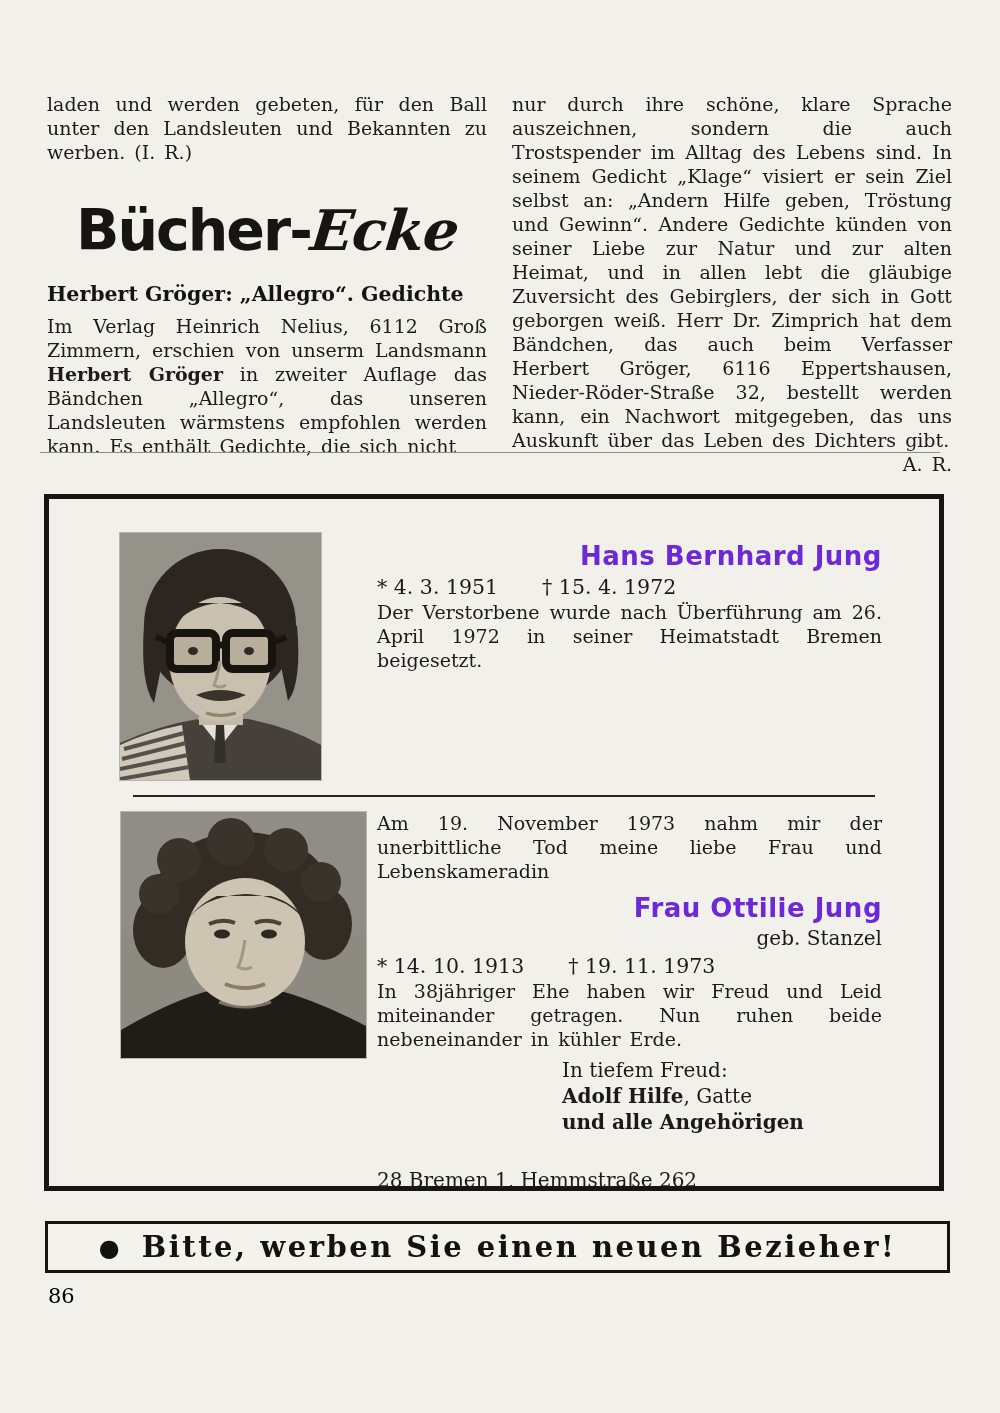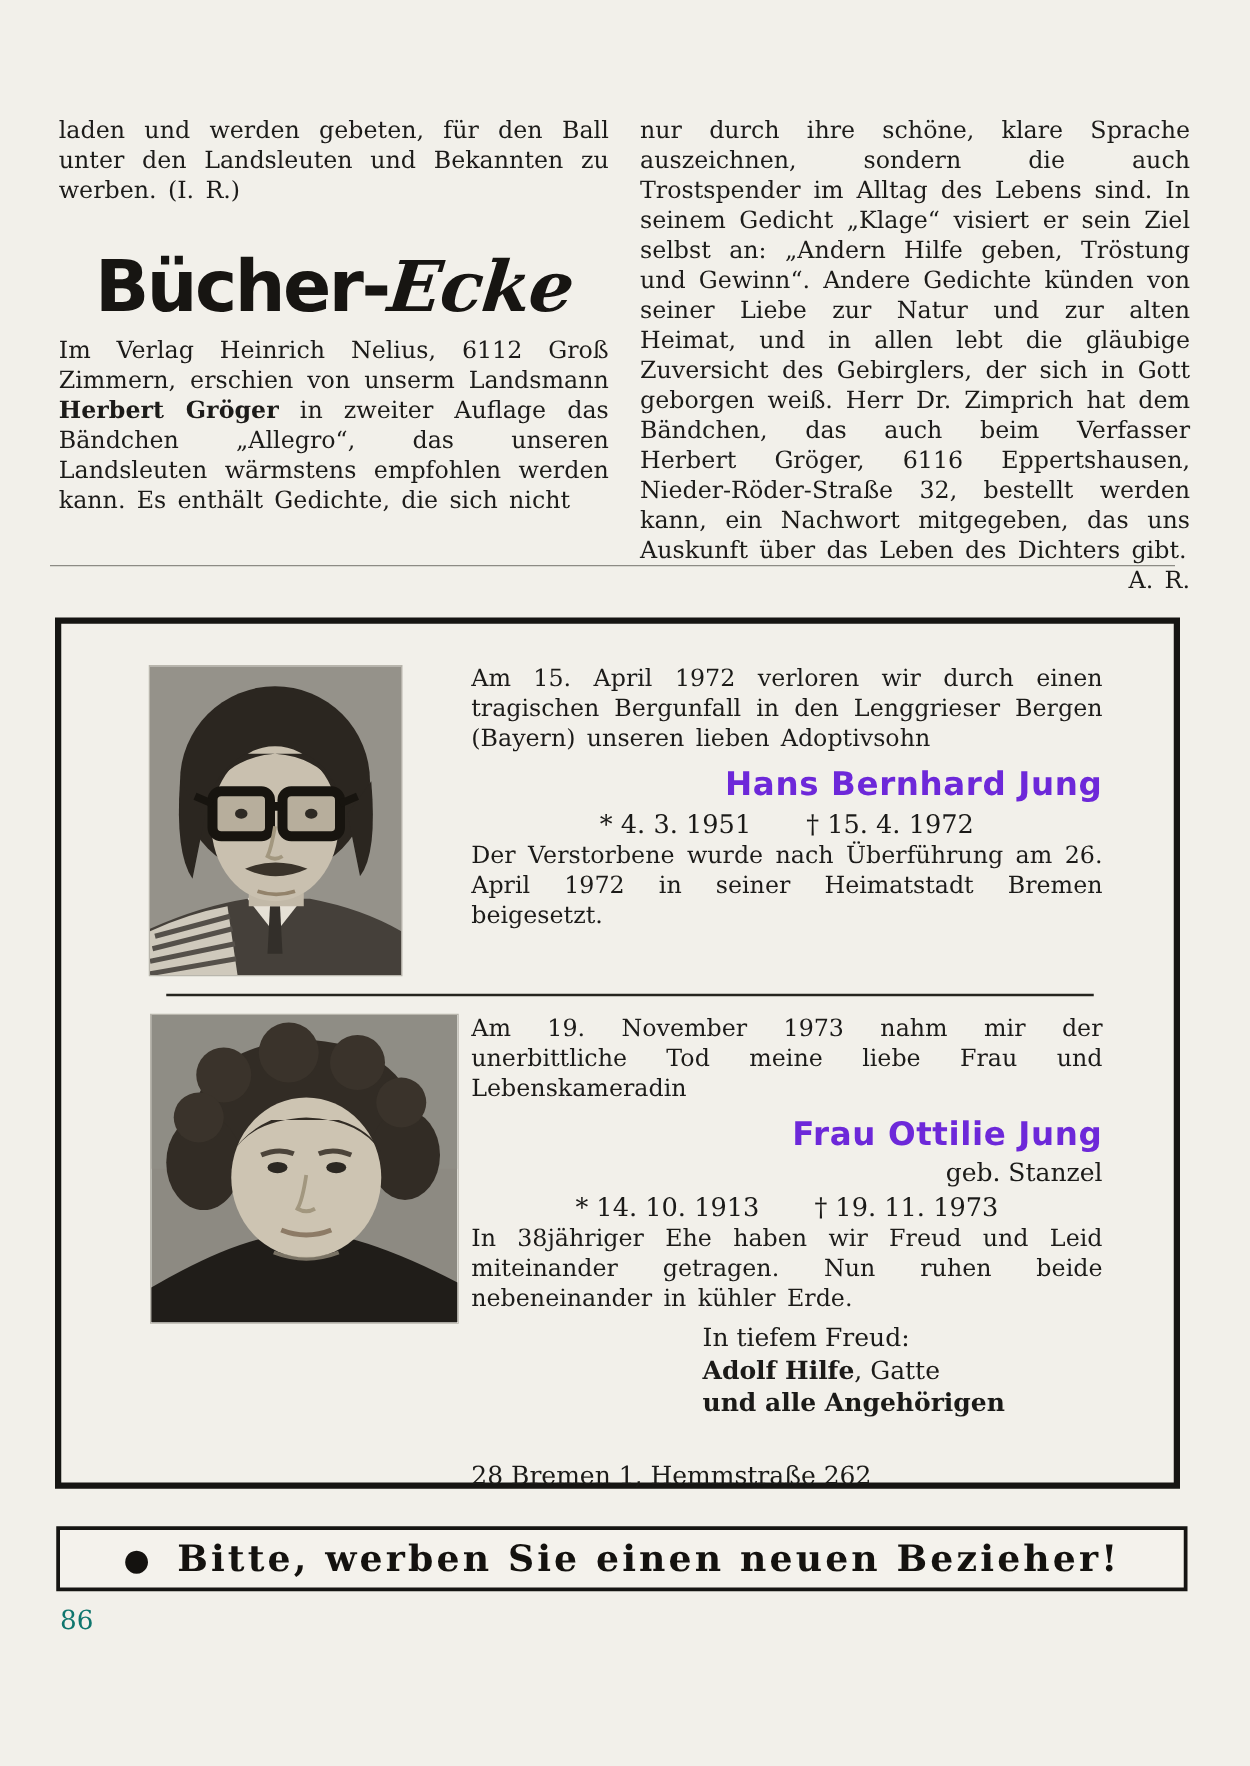--- a/index.html
+++ b/index.html
@@ -55,21 +55,21 @@
   .photo-2{left:72px;top:313px;width:245px;height:246px;}
   .obit-text{position:absolute;left:328px;width:505px;}
   .obit-text-1{top:32px;}
   .obit-text-2{top:312px;}
   .obit-name{
     font-family:"DejaVu Sans", sans-serif;font-weight:bold;
     font-size:26px;text-align:right;margin-top:9px;line-height:32px;
     color:#6d28d9;letter-spacing:0.5px;
   }
   .obit-dates{
-    text-align:center;font-size:20.5px;line-height:26px;margin-top:2px;
+    text-align:left;font-size:20.5px;line-height:26px;margin-top:2px;
   }
   .date-gap{display:inline-block;width:44px;}
   .obit-sub{text-align:right;font-size:20px;line-height:25px;margin-top:2px;}
   .obit-body{margin-top:5px;}
   .mourning{margin-top:6px;margin-left:185px;font-size:20px;line-height:26px;}
   .mourning .bold{font-weight:bold;}
   .address{margin-top:32px;font-size:20px;line-height:27px;}
   .obit-divider{
     position:absolute;left:84px;top:296px;width:742px;height:0;
     border-top:2px solid #26241f;
@@ -78,32 +78,33 @@
   .banner{
     position:absolute;left:45px;top:1221px;width:905px;height:52px;
     border:3px solid #161513;box-sizing:border-box;background:#f4f2ec;
     display:flex;align-items:center;justify-content:center;
     font-weight:bold;font-size:29px;letter-spacing:2.5px;color:#14120f;
     white-space:nowrap;
   }
   .banner .bullet{font-size:24px;margin-right:22px;letter-spacing:0;}
   
   .page-number{
-    position:absolute;left:48px;top:1284px;font-size:21px;color:#0f766e;
+    position:absolute;left:48px;top:1284px;font-size:21px;color:#000000;
   }
 </style>
 </head>
 <body>
 
 <div class="page">
 
   <section>
     <div class="col col-left">
       <p class="body just">laden und werden gebeten, für den Ball unter den Landsleuten und Bekannten zu werben. (I. R.)</p>
       <h1 class="headline"><span class="hl-bold">Bücher-</span><span class="hl-script">Ecke</span></h1>
+      <h2 class="review-title">Herbert Gröger: „Allegro“. Gedichte</h2>
       <p class="body just"><span>Im Verlag Heinrich Nelius, 6112 Groß Zimmern, erschien von unserm Landsmann </span><strong>Herbert Gröger</strong><span> in zweiter Auflage das Bändchen „Allegro“, das unseren Landsleuten wärmstens empfohlen werden kann. Es enthält Gedichte, die sich nicht</span></p>
     </div>
     <div class="col col-right">
       <p class="body just"><span>nur durch ihre schöne, klare Sprache auszeichnen, sondern die auch Trostspender im Alltag des Lebens sind. In seinem Gedicht „Klage“ visiert er sein Ziel selbst an: „Andern Hilfe geben, Tröstung und Gewinn“. Andere Gedichte künden von seiner Liebe zur Natur und zur alten Heimat, und in allen lebt die gläubige Zuversicht des Gebirglers, der sich in Gott geborgen weiß. Herr Dr. Zimprich hat dem Bändchen, das auch beim Verfasser Herbert Gröger, 6116 Eppertshausen, Nieder-Röder-Straße 32, bestellt werden kann, ein Nachwort mitgegeben, das uns Auskunft über das Leben des Dichters gibt.</span><span class="sig">A. R.</span></p>
     </div>
   </section>
 
   <hr class="hairline">
 
   <section class="obit-box">
@@ -139,21 +140,20 @@
 
         <path d="M100,128 Q97,146 94,152 Q100,156 106,152" stroke="#a2977f" stroke-width="3" fill="none"></path>
 
         <path d="M76,162 Q100,152 126,162 Q100,174 76,162 Z" fill="#3a332a"></path>
 
         <path d="M86,180 Q101,185 116,180" stroke="#93836b" stroke-width="3" fill="none"></path>
       </svg>
     </div>
 
     <div class="obit-text obit-text-1">
-      <p class="body just">Am 15. April 1972 verloren wir durch einen tragischen Bergunfall in den Lenggrieser Bergen (Bayern) unseren lieben Adoptivsohn</p>
       <div class="obit-name">Hans Bernhard Jung</div>
       <div class="obit-dates"><span>* 4. 3. 1951</span><span class="date-gap"></span><span>† 15. 4. 1972</span></div>
       <p class="body just obit-body">Der Verstorbene wurde nach Überführung am 26. April 1972 in seiner Heimatstadt Bremen beigesetzt.</p>
     </div>
 
     <div class="obit-divider"></div>
 
     <div class="photo photo-2">
       <svg width="245" height="246" viewBox="0 0 245 246" xmlns="http://www.w3.org/2000/svg">
         <rect width="245" height="246" fill="#8d8a82"></rect>

